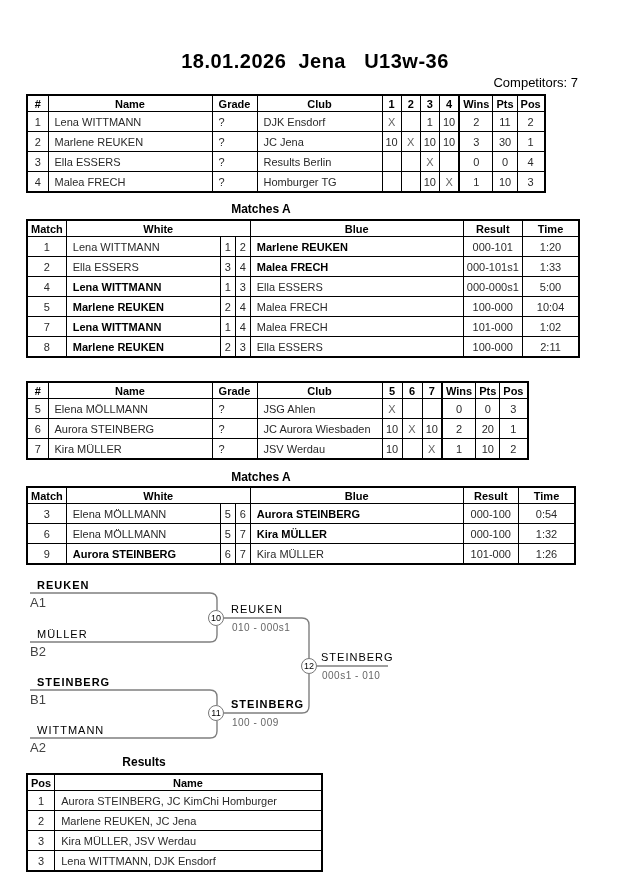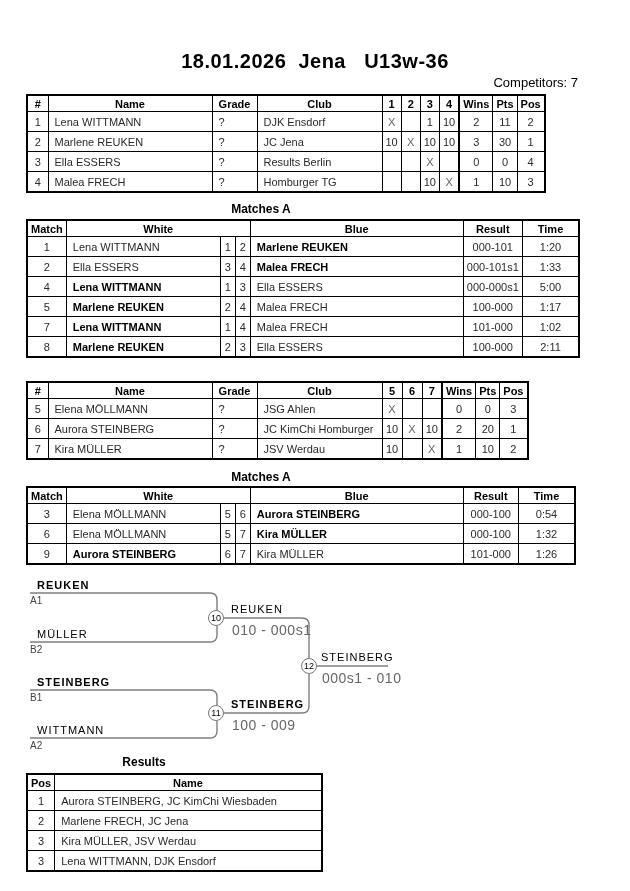--- a/index.html
+++ b/index.html
@@ -31,22 +31,22 @@
   #t-matches-a{left:26px;top:213px;}
   #t-comp-b{left:26px;top:375px;}
   #t-matches-b{left:26px;top:480px;}
   #t-results{left:26px;top:767px;}
 
   
   #bracket{position:absolute;left:0;top:560px;width:630px;height:200px;}
   #bracket svg{position:absolute;left:0;top:0;}
   .b-name{position:absolute;font-size:11px;letter-spacing:1px;white-space:nowrap;color:#000;}
   .bold{font-weight:bold;}
-  .b-seed{position:absolute;font-size:10px;color:#444;}
-  .b-res{position:absolute;font-size:14px;color:#666;letter-spacing:.5px;}
+  .b-seed{position:absolute;font-size:13px;color:#444;}
+  .b-res{position:absolute;font-size:10px;color:#666;letter-spacing:.5px;}
   .b-circle{position:absolute;width:14px;height:14px;border:1px solid #777;border-radius:50%;
             background:#fff;font-size:9px;line-height:14px;text-align:center;color:#000;}
 </style>
 </head>
 <body>
 
 <div id="page">
 
   <div class="title">18.01.2026  Jena   U13w-36</div>
   <div class="comp-count">Competitors: 7</div>
@@ -186,21 +186,21 @@
           <td>000-000s1</td>
           <td>5:00</td>
         </tr>
         <tr>
           <td>5</td>
           <td class="al win">Marlene REUKEN</td>
           <td>2</td>
           <td>4</td>
           <td class="al">Malea FRECH</td>
           <td>100-000</td>
-          <td>1:17</td>
+          <td>10:04</td>
         </tr>
         <tr>
           <td>7</td>
           <td class="al win">Lena WITTMANN</td>
           <td>1</td>
           <td>4</td>
           <td class="al">Malea FRECH</td>
           <td>101-000</td>
           <td>1:02</td>
         </tr>
@@ -254,21 +254,21 @@
           <td></td>
           <td></td>
           <td class="sep">0</td>
           <td>0</td>
           <td>3</td>
         </tr>
         <tr>
           <td>6</td>
           <td class="al">Aurora STEINBERG</td>
           <td class="al">?</td>
-          <td class="al">JC KimChi Homburger</td>
+          <td class="al">JC Aurora Wiesbaden</td>
           <td>10</td>
           <td class="xmark">X</td>
           <td>10</td>
           <td class="sep">2</td>
           <td>20</td>
           <td>1</td>
         </tr>
         <tr>
           <td>7</td>
           <td class="al">Kira MÜLLER</td>
@@ -379,25 +379,25 @@
       </colgroup>
     <thead>
         <tr>
       <th>Pos</th>
       <th>Name</th>
     </tr>
       </thead>
     <tbody>
         <tr>
           <td>1</td>
-          <td class="al">Aurora STEINBERG, JC KimChi Wiesbaden</td>
-        </tr>
-        <tr>
-          <td>2</td>
-          <td class="al">Marlene FRECH, JC Jena</td>
+          <td class="al">Aurora STEINBERG, JC KimChi Homburger</td>
+        </tr>
+        <tr>
+          <td>2</td>
+          <td class="al">Marlene REUKEN, JC Jena</td>
         </tr>
         <tr>
           <td>3</td>
           <td class="al">Kira MÜLLER, JSV Werdau</td>
         </tr>
         <tr>
           <td>3</td>
           <td class="al">Lena WITTMANN, DJK Ensdorf</td>
         </tr>
       </tbody>

